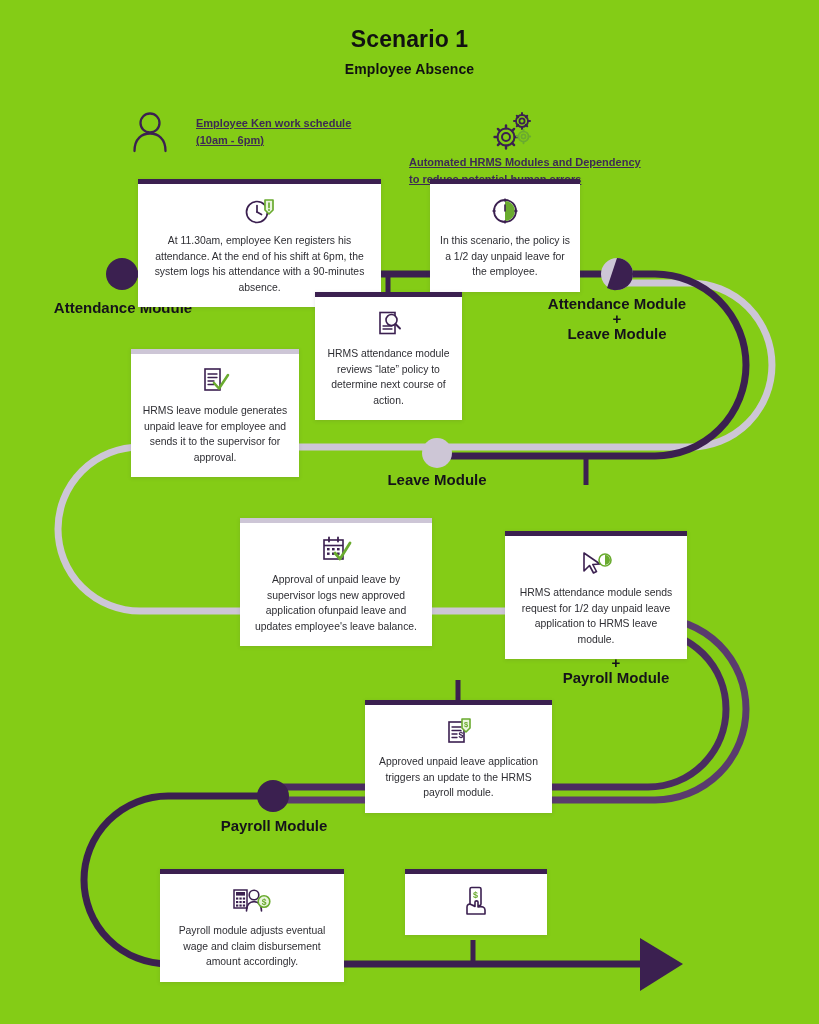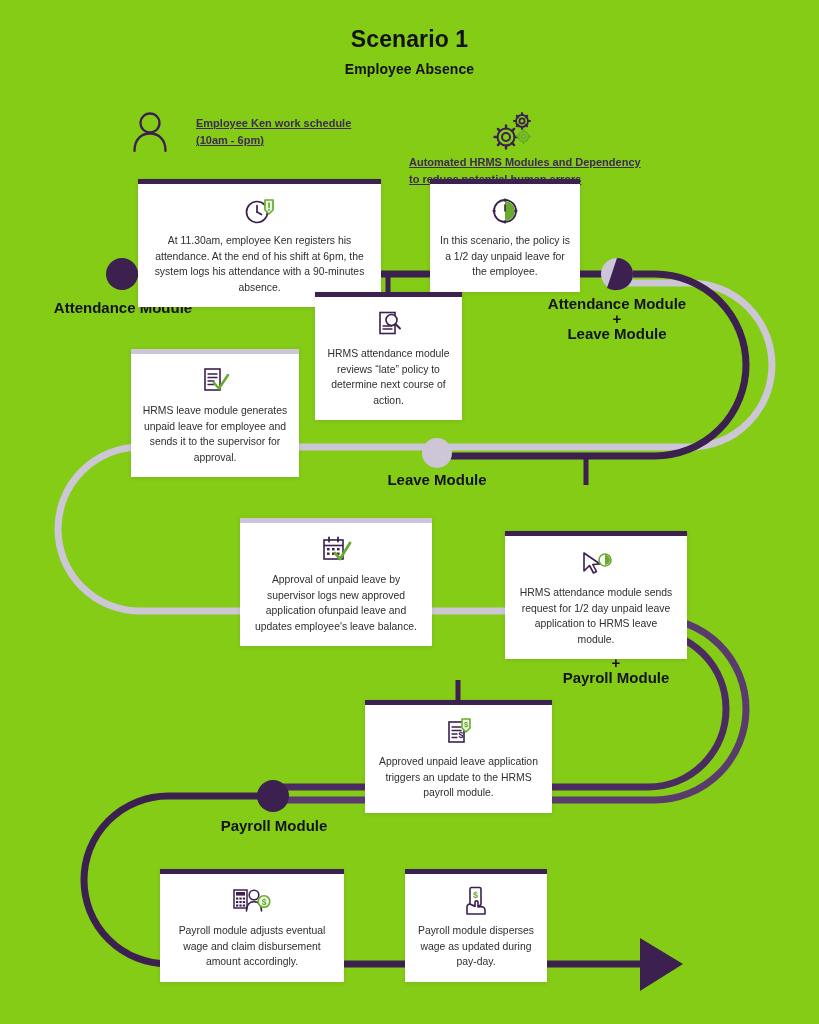--- a/index.html
+++ b/index.html
@@ -386,16 +386,15 @@
 
   <div class="card dark" style="left:405px; top:869px; width:142px;">
     <div class="card-icon">
       <svg width="28" height="30" viewBox="0 0 28 30">
         <rect x="8" y="1.5" width="11" height="18" rx="1.6" fill="none" stroke="#3b2050" stroke-width="1.6"></rect>
         <text x="13.5" y="12" text-anchor="middle" font-family="'Liberation Sans',sans-serif" font-size="9" font-weight="bold" fill="#6aab2f">$</text>
         <path d="M5 28 L5 21 C5 18.5 7 17.5 9 18.5 L13 20.5 L13 16 C13 14.5 16 14.5 16 16 L16 21
                  C20 20 23 21 23 24 L23 28 Z" fill="#ffffff" stroke="#3b2050" stroke-width="1.6" stroke-linejoin="round"></path>
       </svg>
     </div>
-    <div class="card-text">Payroll module disperses wage as updated during pay-day.</div>
   </div>
 
 </div>
 
 </body></html>

